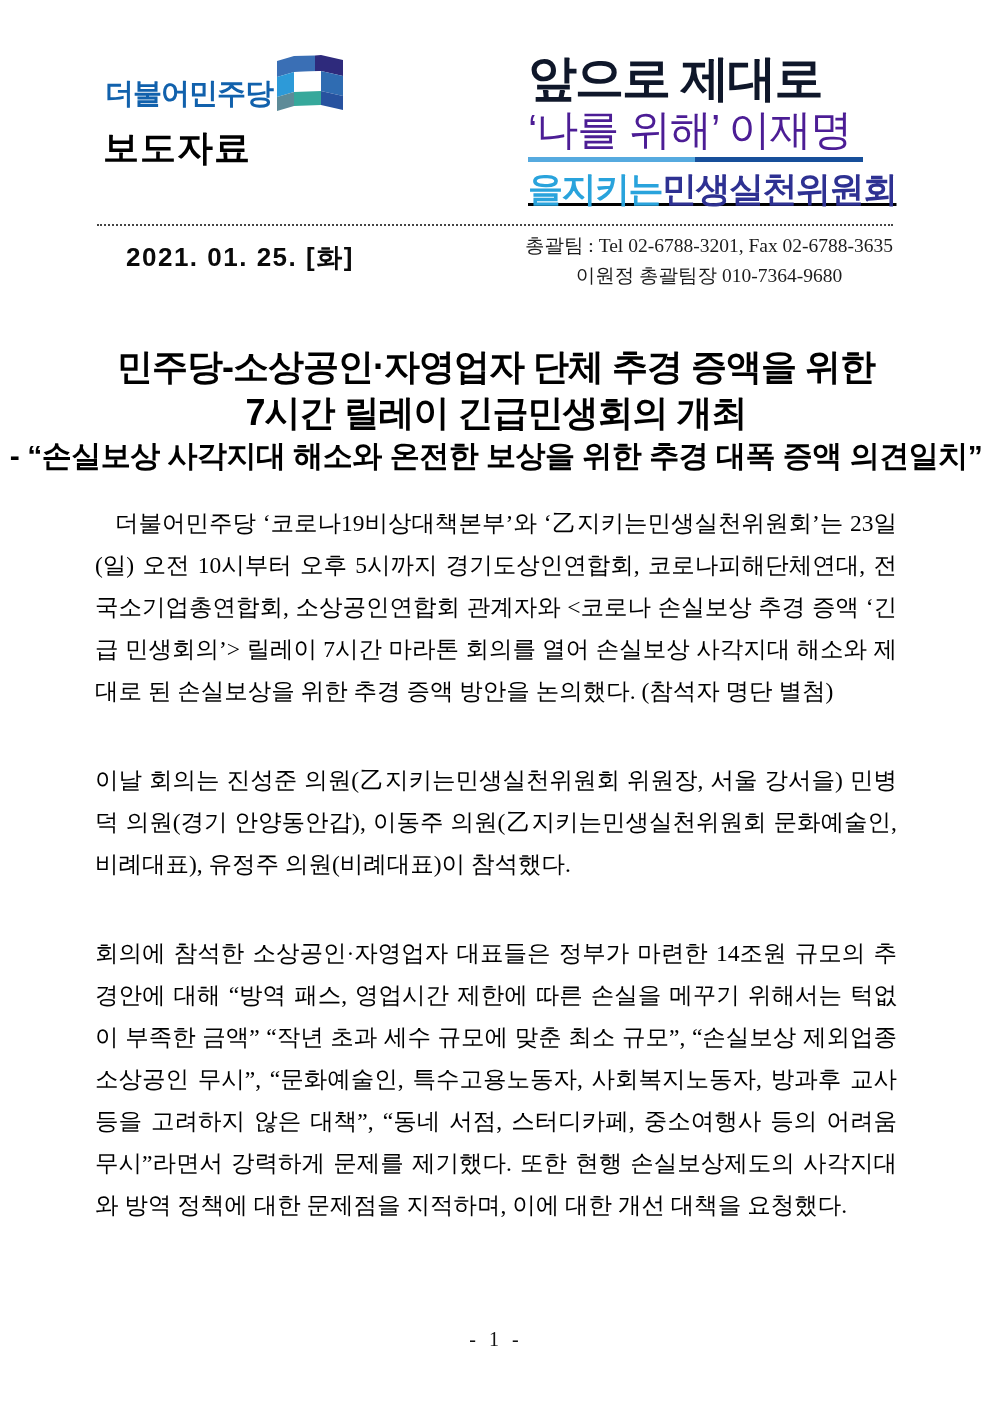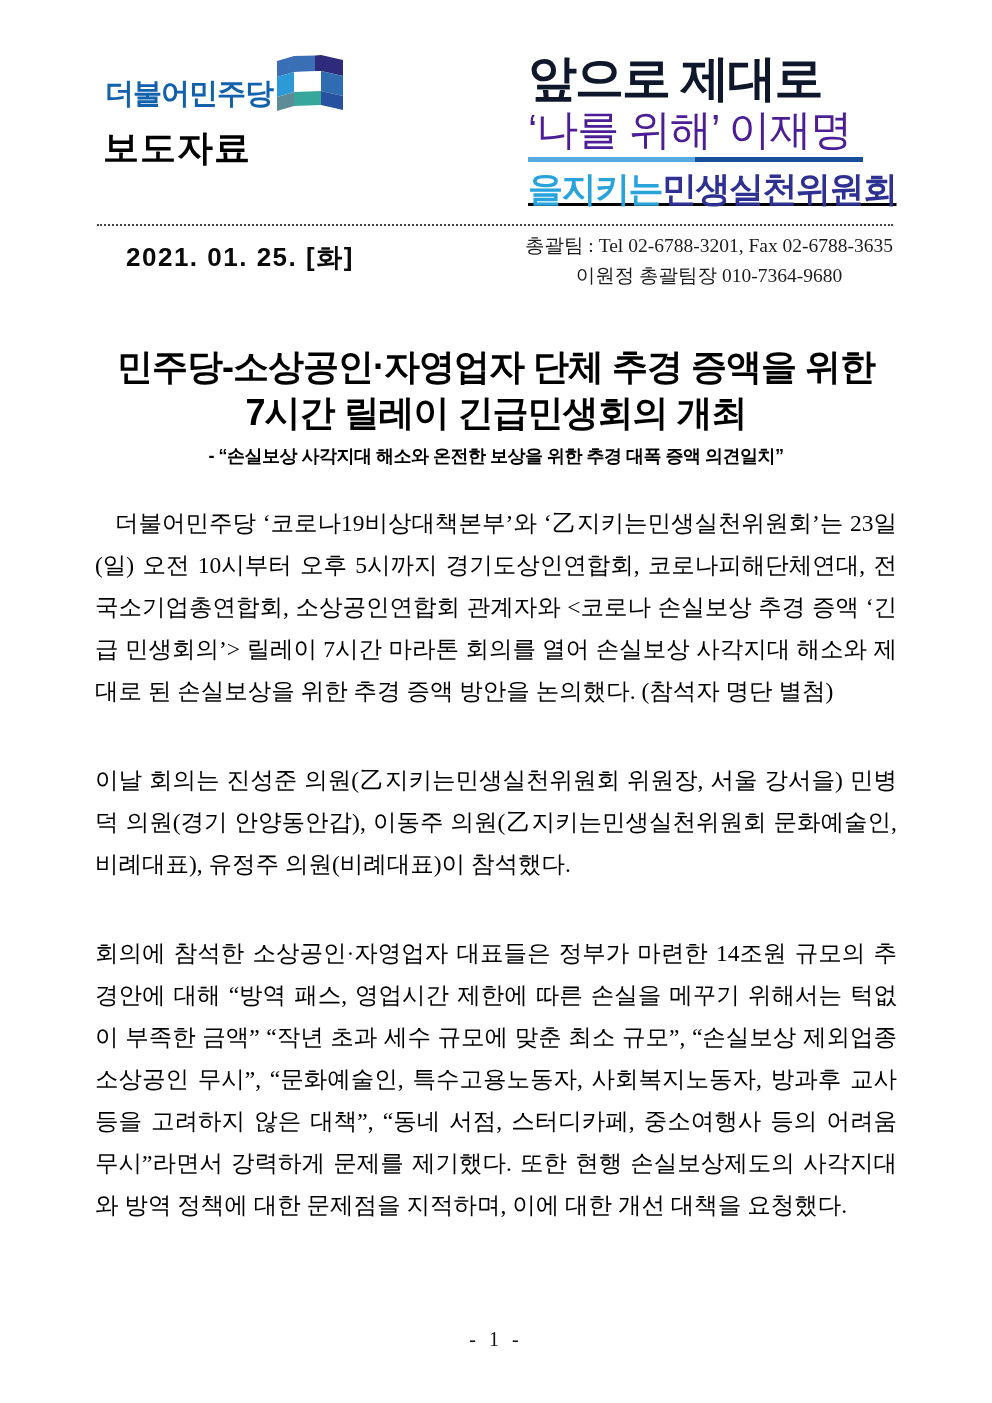--- a/index.html
+++ b/index.html
@@ -55,21 +55,21 @@
     position:absolute;right:99px;top:231px;text-align:center;
     font-family:"Liberation Serif",serif;
     font-size:19.5px;line-height:30px;color:#1b1b1b;
   }
   
   .title-block{position:absolute;left:0;top:344px;width:992px;text-align:center;}
   .title-main{
     font-size:36px;font-weight:800;letter-spacing:-1px;line-height:46px;color:#000;
   }
   .title-sub{
-    margin-top:8px;font-size:18px;font-weight:700;letter-spacing:-0.5px;color:#000;
+    font-size:30px;font-weight:700;letter-spacing:-0.5px;color:#000;
   }
   
   .body-text{
     position:absolute;left:95px;top:496px;width:802px;
     font-family:"Liberation Serif",serif;
     font-size:23.5px;line-height:42px;text-align:justify;color:#000;
   }
   .body-text p{margin:6px 0 47px 0;}
   .body-text p.indent-first{text-indent:20px;}
   

